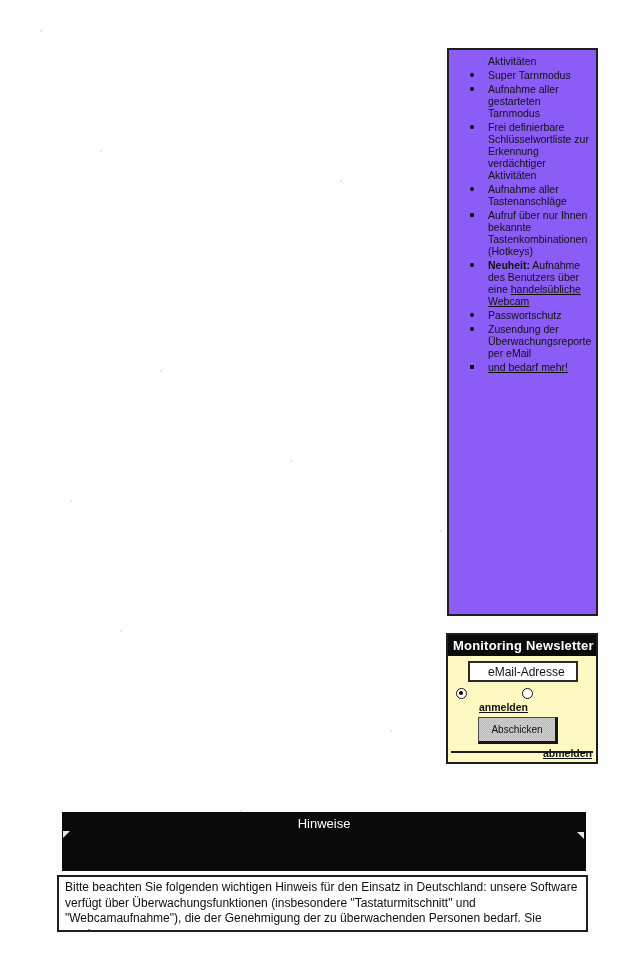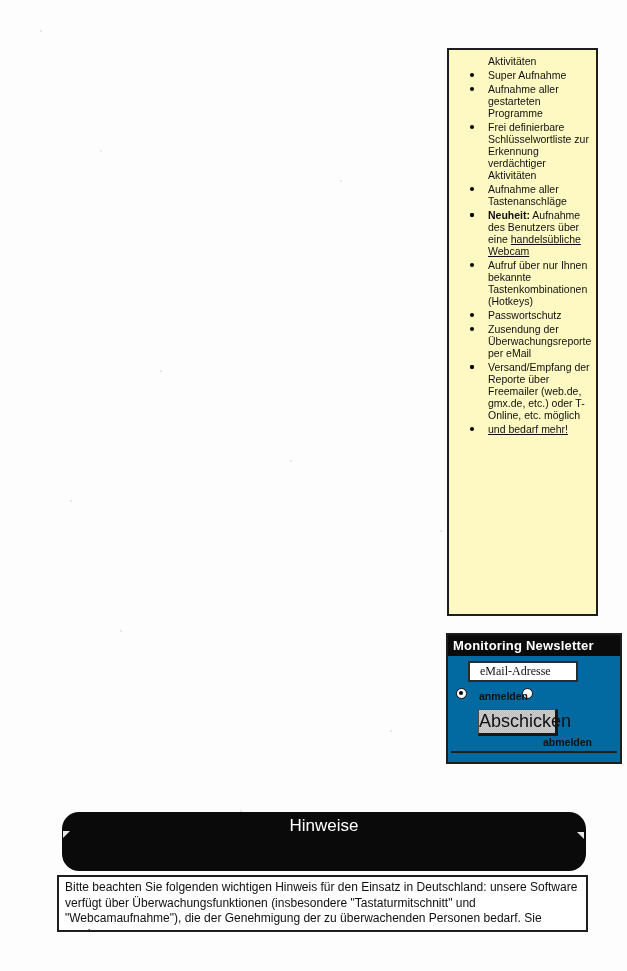--- a/index.html
+++ b/index.html
@@ -17,111 +17,111 @@
     background: #cfcfcf; border-radius: 50%; opacity: .7;
     box-shadow: 120px 340px #ccc, 300px 150px #d2d2d2, 80px 600px #d0d0d0,
       400px 500px #d4d4d4, 200px 780px #d0d0d0, 480px 330px #d6d6d6,
       350px 700px #d2d2d2, 60px 120px #d8d8d8, 250px 430px #d5d5d5,
       150px 900px #d4d4d4, 520px 870px #d6d6d6, 30px 470px #d2d2d2;
   }
 
   
   .features-box {
     position: absolute; left: 447px; top: 48px; width: 151px; height: 568px;
-    border: 2px solid #1e1e1e; background: #fef9c3; overflow: hidden;
+    border: 2px solid #1e1e1e; background: #8b5cf6; overflow: hidden;
     padding-top: 5px;
   }
   .feature-item {
     position: relative; padding-left: 39px; padding-right: 4px;
     font-size: 10.5px; line-height: 12px; margin-bottom: 2px; color: #101010;
   }
   .feature-item .bullet {
     position: absolute; left: 21px; top: 4px; width: 4px; height: 4px;
     background: #000; border-radius: 50%;
   }
   .feature-item .b { font-weight: bold; }
   .feature-item .u { text-decoration: underline; cursor: pointer; }
 
   
   .newsletter-box {
-    position: absolute; left: 446px; top: 633px; width: 176px; height: 131px;
-    border: 2px solid #1e1e1e; background: #0369a1; overflow: hidden;
+    position: absolute; left: 446px; top: 633px; width: 152px; height: 131px;
+    border: 2px solid #1e1e1e; background: #fef9c3; overflow: hidden;
   }
   .newsletter-header {
     background: #0b0b0b; color: #fff; font-weight: bold; font-size: 13px;
     letter-spacing: .2px; padding: 3px 0 4px 5px; height: 21px;
   }
   .newsletter-body { position: relative; height: 106px; }
   .email-input {
     position: absolute; left: 20px; top: 5px; width: 110px; height: 21px;
     border: 2px solid #2a2a2a; background: #fff; color: #111;
-    font-family: Liberation Serif, serif; font-size: 12px; padding-left: 10px;
+    font-family: Liberation Sans, sans-serif; font-size: 12px; padding-left: 18px;
   }
   .radio {
     position: absolute; top: 32px; width: 11px; height: 11px;
     border: 1.5px solid #101010; border-radius: 50%; background: #fff; cursor: pointer;
   }
   .radio-1 { left: 8px; }
   .radio-2 { left: 74px; }
   .radio.checked::after {
     content: ""; position: absolute; left: 2px; top: 2px; width: 4px; height: 4px;
     background: #000; border-radius: 50%;
   }
   .radio-label {
-    position: absolute; top: 34px; font-size: 10.5px; font-weight: bold;
-    color: #101010; cursor: pointer;
+    position: absolute; top: 45px; font-size: 10.5px; font-weight: bold;
+    color: #101010; cursor: pointer; text-decoration: underline;
   }
   .label-1 { left: 31px; }
   .label-2 { left: 95px; margin-top: 46px; }
   .submit-btn {
-    position: absolute; left: 30px; top: 53px; width: 80px; height: 27px;
-    font-family: inherit; font-size: 18px; color: #101010; cursor: pointer;
+    position: absolute; left: 30px; top: 61px; width: 80px; height: 27px;
+    font-family: inherit; font-size: 10px; color: #101010; cursor: pointer;
     background: repeating-conic-gradient(#d2d2d2 0% 25%, #b9b9b9 0% 50%) 0 0 / 2px 2px;
     background-color: #c6c6c6;
     border: 1px solid #4a4a4a; border-right: 3px solid #171717; border-bottom: 3px solid #171717;
   }
   .nl-divider {
     position: absolute; left: 3px; right: 3px; top: 95px;
     border-top: 2px solid #1e1e1e;
   }
 
   
   .notices-header {
     position: absolute; left: 62px; top: 812px; width: 524px; height: 59px;
     background: #0a0a0a; color: #fff; text-align: center;
-    font-size: 17px; padding-top: 4px; border-radius: 17px;
+    font-size: 13px; padding-top: 4px;
   }
   .notch { position: absolute; width: 0; height: 0; border-style: solid; }
   .notch-left { left: 1px; top: 19px; border-width: 7px 7px 0 0; border-color: #fff transparent transparent transparent; opacity:.9; }
   .notch-right { right: 2px; top: 20px; border-width: 0 7px 7px 0; border-color: transparent #fff transparent transparent; opacity:.9; }
   .notices-body {
     position: absolute; left: 57px; top: 875px; width: 531px; height: 57px;
     border: 2px solid #1e1e1e; background: #fff; padding: 3px 6px;
     font-size: 12px; line-height: 15.5px; color: #0f0f0f; overflow: hidden;
   }
 </style>
 </head>
 <body>
 
 <div class="noise"></div>
 
 <aside class="features-box">
   <div>
       <div class="feature-item"><span>Aktivitäten</span></div>
-      <div class="feature-item"><span class="bullet"></span><span>Super Aufnahme</span></div>
-      <div class="feature-item"><span class="bullet"></span><span>Aufnahme aller gestarteten Programme</span></div>
+      <div class="feature-item"><span class="bullet"></span><span>Super Tarnmodus</span></div>
+      <div class="feature-item"><span class="bullet"></span><span>Aufnahme aller gestarteten Tarnmodus</span></div>
       <div class="feature-item"><span class="bullet"></span><span>Frei definierbare Schlüsselwortliste zur Erkennung verdächtiger Aktivitäten</span></div>
       <div class="feature-item"><span class="bullet"></span><span>Aufnahme aller Tastenanschläge</span></div>
       <div class="feature-item"><span class="bullet"></span></div>
+      <div class="feature-item"><span class="bullet"></span><span>Aufruf über nur Ihnen bekannte Tastenkombinationen (Hotkeys)</span></div>
       <div class="feature-item"><span class="bullet"></span><span class="b">Neuheit:</span><span> Aufnahme des Benutzers über eine </span><span class="u">handelsübliche Webcam</span></div>
-      <div class="feature-item"><span class="bullet"></span><span>Aufruf über nur Ihnen bekannte Tastenkombinationen (Hotkeys)</span></div>
       <div class="feature-item"><span class="bullet"></span><span>Passwortschutz</span></div>
       <div class="feature-item"><span class="bullet"></span><span>Zusendung der Überwachungsreporte per eMail</span></div>
       <div class="feature-item"><span class="bullet"></span></div>
-      <div class="feature-item"><span class="bullet"></span><span>Versand/Empfang der Reporte über Freemailer (web.de, gmx.de, etc.) oder T-Online, etc. möglich</span></div>
+      <div class="feature-item"><span class="bullet"></span></div>
       <div class="feature-item"><span class="bullet"></span><span class="u">und bedarf mehr!</span></div>
     </div>
 </aside>
 
 <section class="newsletter-box">
   <div class="newsletter-header">Monitoring Newsletter</div>
   <div class="newsletter-body">
     <input class="email-input" type="text" value="eMail-Adresse" style="">
     <span class="radio radio-1 radio-opt checked"></span>
     <span class="radio radio-2 radio-opt"></span>

